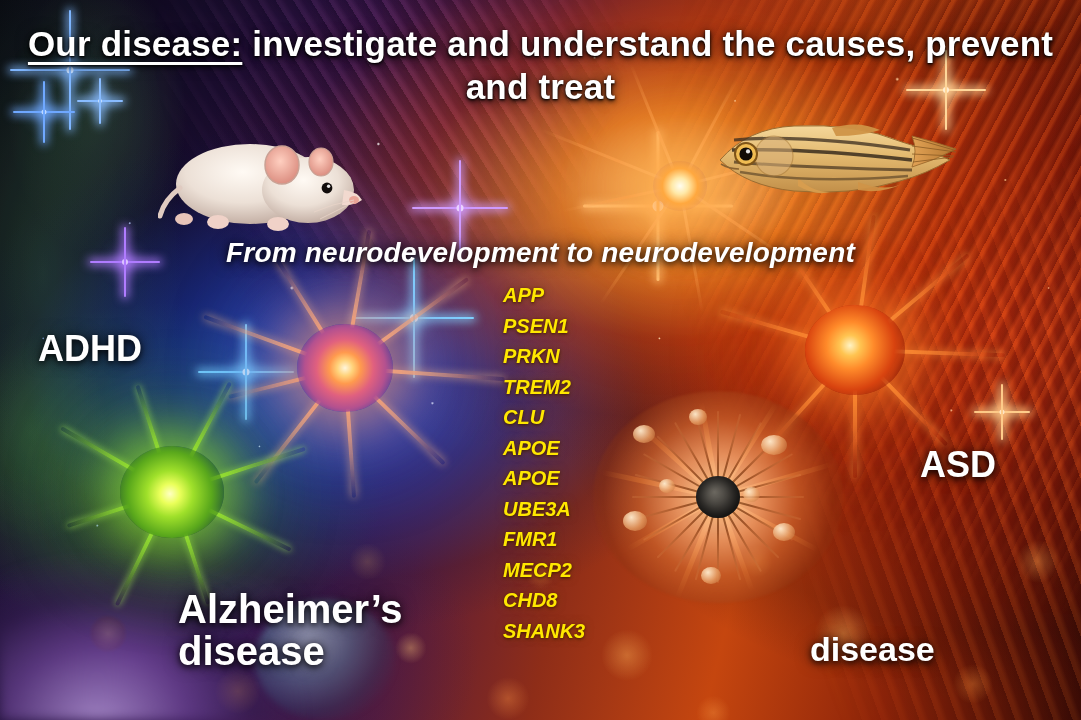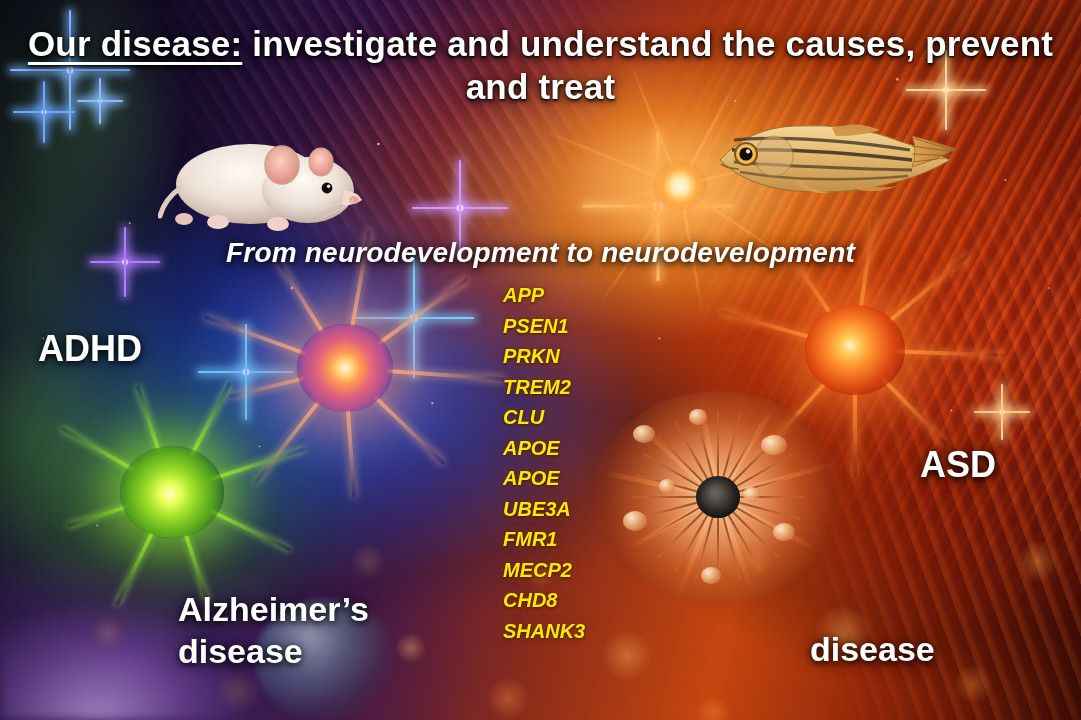--- a/index.html
+++ b/index.html
@@ -181,21 +181,21 @@
            text-shadow:0 2px 6px rgba(0,0,0,.9), 0 0 16px rgba(0,0,0,.7);}
 
   .genes{position:absolute;left:503px;top:282px;display:flex;flex-direction:column;gap:4px;}
   .gene{color:#ffe800;font-weight:bold;font-style:italic;font-size:20px;line-height:26.5px;
         text-shadow:0 1px 3px rgba(60,25,0,.95), 0 0 8px rgba(120,60,0,.7);}
 
   .dlabel{position:absolute;color:#fff;font-weight:bold;
           text-shadow:0 2px 6px rgba(0,0,0,.9), 0 0 16px rgba(0,0,0,.65);}
   #lbl-adhd{left:38px;top:328px;font-size:36px;}
   #lbl-asd{left:920px;top:444px;font-size:36px;}
-  #lbl-alz{left:178px;top:588px;width:250px;font-size:34px;line-height:42px;}
+  #lbl-alz{left:178px;top:588px;width:250px;font-size:40px;line-height:42px;}
   #lbl-park{left:810px;top:628px;width:250px;font-size:34px;line-height:42px;}
 </style>
 </head>
 <body>
 
 <div id="stage">
 
   <div class="layer bg-base"></div>
   <div class="layer bg-moss"></div>
   <div class="layer bg-rope-left"></div>

